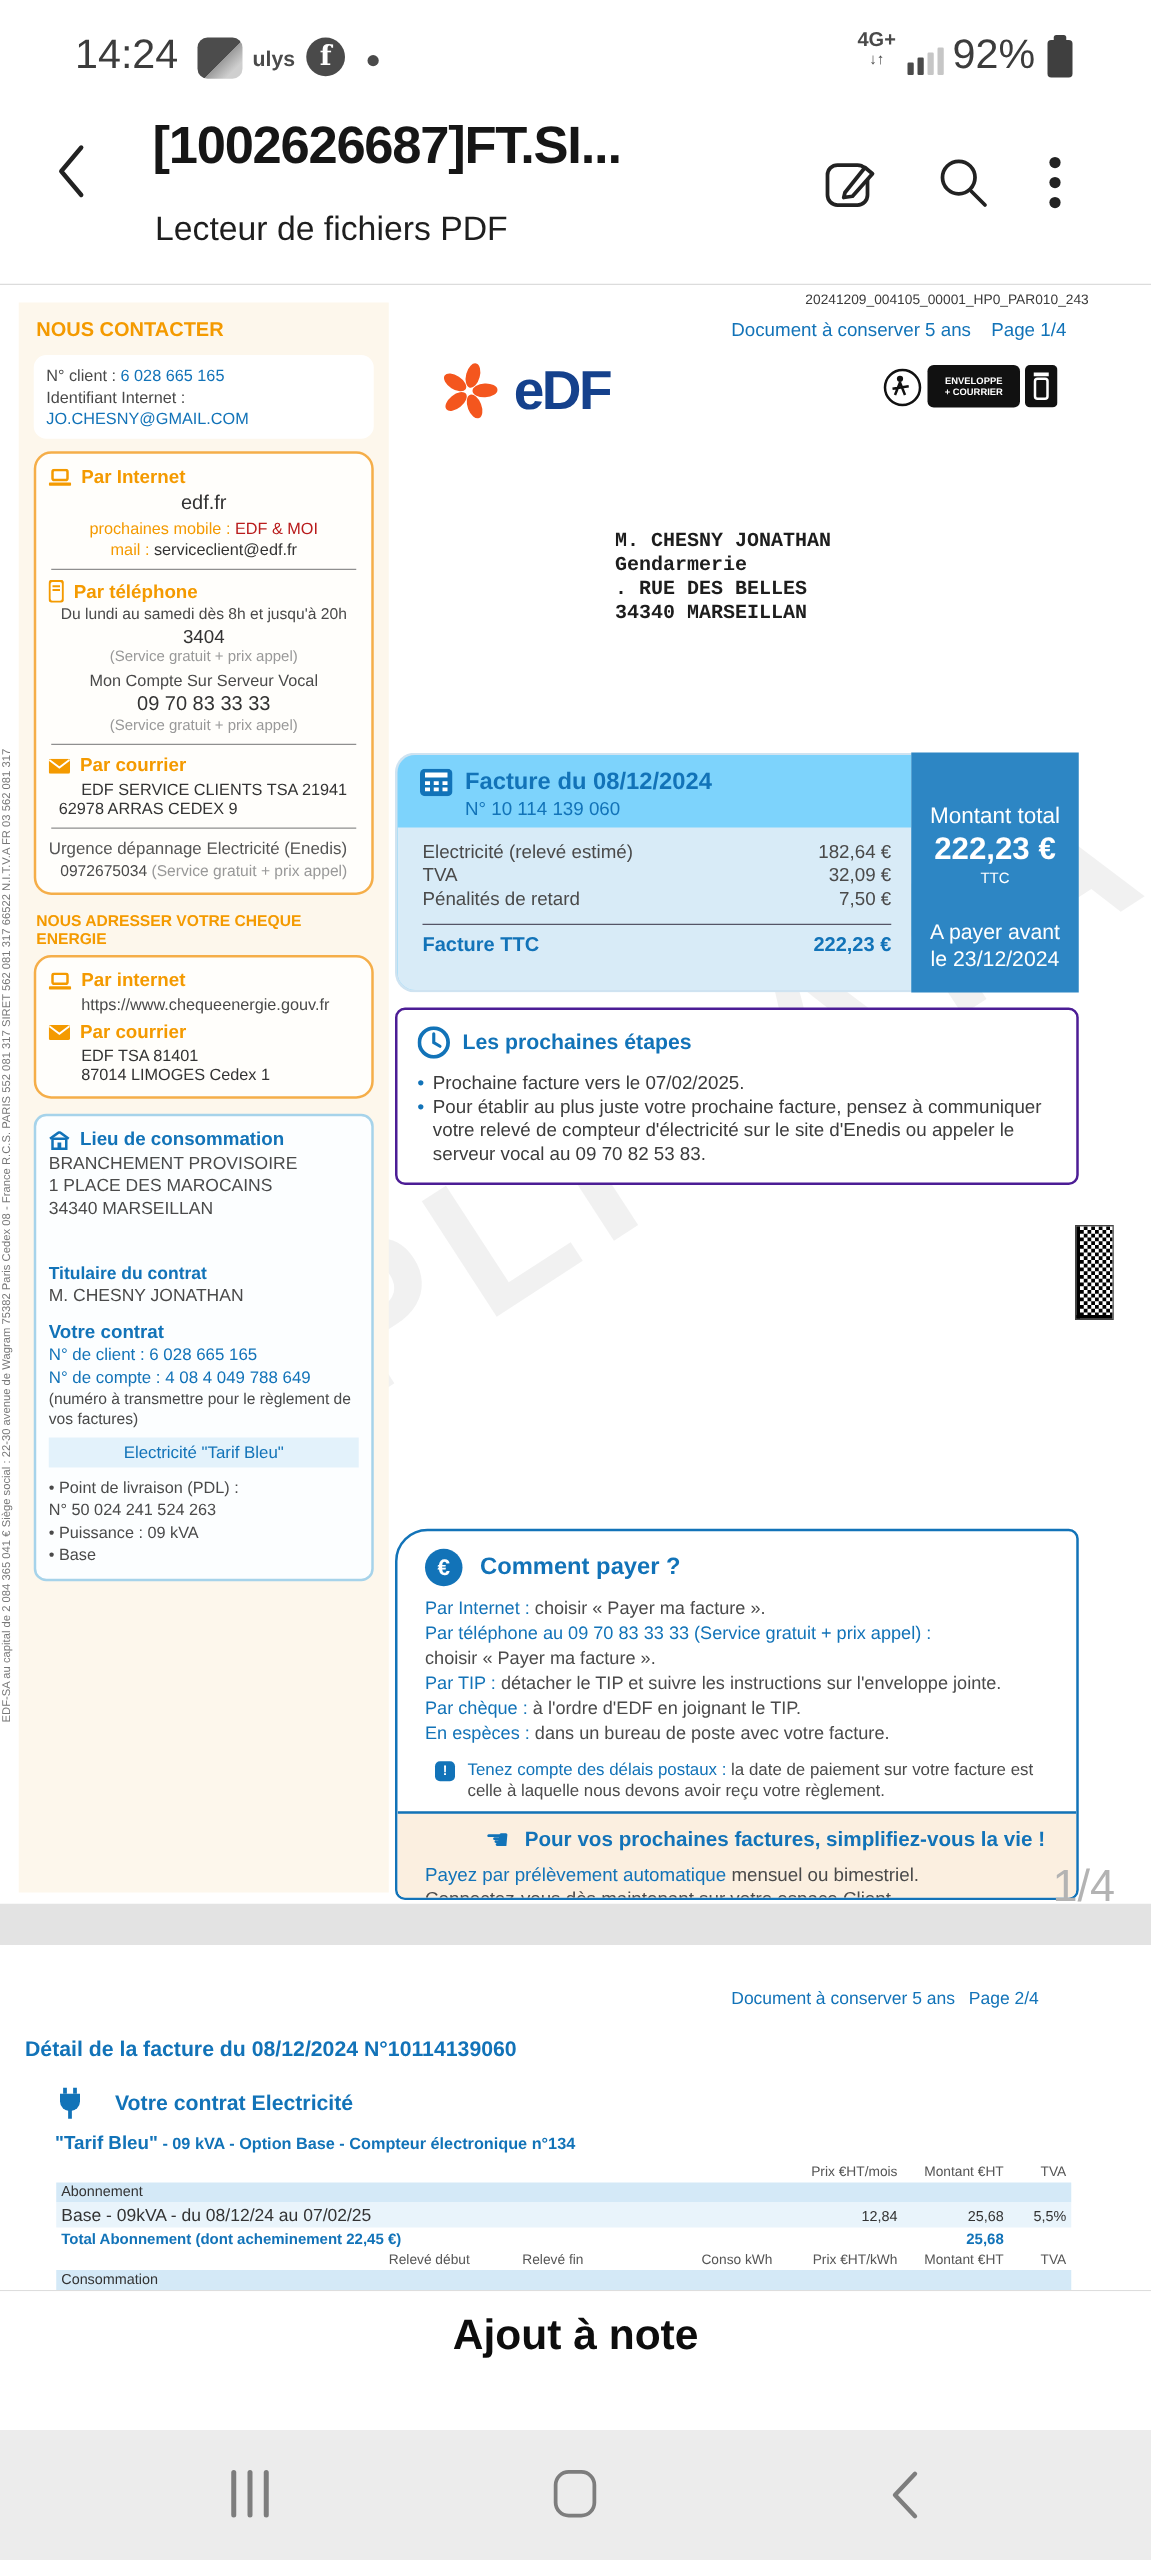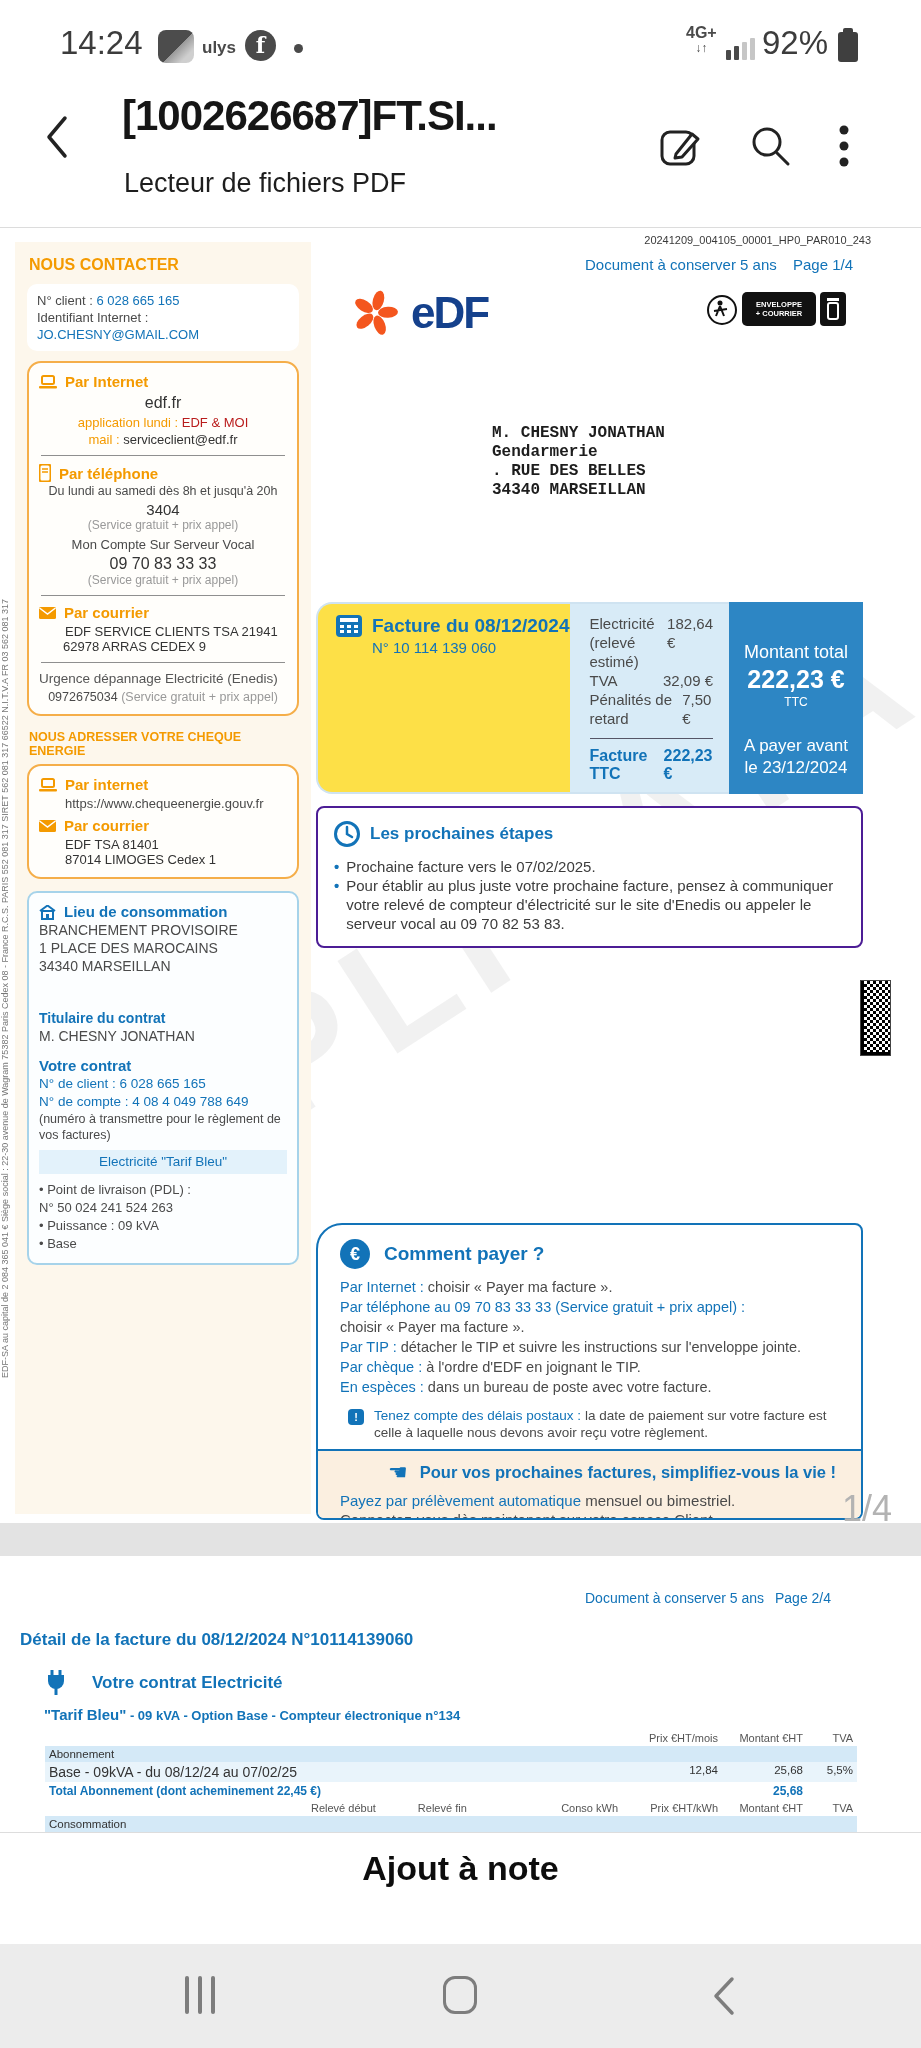--- a/index.html
+++ b/index.html
@@ -54,21 +54,21 @@
 .tarif-band{background:#e3f2fb;color:#1273b8;text-align:center;font-size:13.5px;padding:3px 0;margin:7px 0}
 
 .logo{left:347px;top:57px;display:flex;align-items:center;gap:8px}
 .logo-txt{font-size:44px;font-weight:900;color:#15418c;letter-spacing:-2px;line-height:44px}
 .badge-triman{left:706px;top:66px}
 .badge-env{left:742px;top:64px;width:74px;height:34px;background:#111;border-radius:5px;color:#fff;font-size:7.5px;font-weight:bold;text-align:center;line-height:9px;padding-top:8px}
 .badge-bin{left:820px;top:64px}
 .recip{left:492px;top:196px;font-family:"Liberation Mono",monospace;font-weight:bold;font-size:16px;line-height:19px;color:#1d1d1d;white-space:pre}
 
 .inv-card{left:316px;top:374px;width:547px;height:192px;display:flex}
-.inv-left{flex:1;border:2px solid #cfe3f1;border-right:0;border-radius:16px 0 0 16px;background:#fde047;display:flex;flex-direction:row;overflow:hidden}
+.inv-left{flex:1;border:2px solid #cfe3f1;border-right:0;border-radius:16px 0 0 16px;background:#7dd3fc;display:flex;flex-direction:column;overflow:hidden}
 .inv-head{padding:11px 0 6px 18px}
 .inv-title-row{display:flex;align-items:center;gap:10px;font-size:19px;font-weight:bold;color:#1273b8}
 .inv-num{padding-left:36px;font-size:15px;color:#1273b8;margin-top:2px}
 .inv-body{flex:1;background:#d8ebf7;padding:10px 16px 8px 20px;display:flex;flex-direction:column}
 .inv-row{display:flex;justify-content:space-between;color:#4a4a4a;font-size:15px;line-height:19px}
 .inv-sep{border:0;border-top:1px solid #556;margin:10px 0 8px}
 .inv-total{display:flex;justify-content:space-between;color:#1273b8;font-weight:bold;font-size:16px}
 .inv-panel{width:134px;background:#2d86c4;color:#fff;text-align:center;padding-top:40px}
 .p-t{font-size:18px}
 .p-a{font-size:25px;font-weight:bold;margin:2px 0 1px}
@@ -95,21 +95,21 @@
 .pg-overlay{left:842px;top:1260px;font-size:36px;color:#b3b3b3;font-weight:300}
 
 .gap{left:0;top:1523px;width:921px;height:33px;background:#e3e3e3}
 
 
 .page2{left:0;top:1556px;width:921px;height:277px;background:#fff;border-bottom:1px solid #ddd;overflow:hidden}
 .p2-title{left:20px;top:74px;font-size:17px;font-weight:bold;color:#1273b8}
 .p2-contract{left:46px;top:114px;display:flex;align-items:center;gap:26px;font-size:17px;font-weight:bold;color:#1273b8}
 .p2-tarif{left:44px;top:150px;color:#1273b8;font-weight:bold}
 .p2-table{left:45px;top:174px;width:812px;font-size:11.5px;color:#333}
-.tr{display:flex;align-items:flex-start;padding:2px 4px}
+.tr{display:flex;align-items:flex-end;padding:2px 4px}
 .cl{flex:1}
 .cc{width:85px;text-align:right}
 .c1{width:100px;text-align:right}
 .c2{width:85px;text-align:right}
 .c3{width:50px;text-align:right}
 .th{color:#555;font-size:11px}
 .band{background:#d4e9f7}
 .rowlite{background:#e9f4fb}
 .totrow{color:#1273b8;font-weight:bold;font-size:12px}
 
@@ -337,21 +337,21 @@
 
       <div class="obox">
         <div class="sec-h">
           <svg width="18" height="14" viewBox="0 0 18 14">
               <rect x="3" y="1" width="12" height="8" rx="1.5" fill="none" stroke="#f49a00" stroke-width="2"></rect>
               <rect x="0" y="11" width="18" height="2.5" rx="1" fill="#f49a00"></rect>
             </svg>
           <span>Par Internet</span>
         </div>
         <div class="ctr b" style="font-size:16px;margin-top:4px;color:#333">edf.fr</div>
-        <div class="ctr" style="margin-top:3px"><span class="orange b">application lundi :</span> <span class="b" style="color:#b91c1c">EDF &amp; MOI</span></div>
+        <div class="ctr" style="margin-top:3px"><span class="orange b">prochaines mobile :</span> <span class="b" style="color:#b91c1c">EDF &amp; MOI</span></div>
         <div class="ctr" style="margin-top:2px"><span class="orange b">mail :</span> <span style="color:#333">serviceclient@edf.fr</span></div>
         <hr class="sb-div">
         <div class="sec-h">
           <svg width="12" height="18" viewBox="0 0 12 18">
               <rect x="0.5" y="0.5" width="11" height="17" rx="2.5" fill="none" stroke="#f49a00" stroke-width="2"></rect>
               <line x1="3" y1="5" x2="9" y2="5" stroke="#f49a00" stroke-width="1.5"></line>
               <line x1="3" y1="8" x2="9" y2="8" stroke="#f49a00" stroke-width="1.5"></line>
             </svg>
           <span>Par téléphone</span>
         </div>
@@ -363,21 +363,21 @@
         <div class="ctr lgray" style="font-size:12px">(Service gratuit + prix appel)</div>
         <hr class="sb-div">
         <div class="sec-h">
           <svg width="17" height="12" viewBox="0 0 17 12">
               <rect x="0" y="0" width="17" height="12" rx="1.5" fill="#f49a00"></rect>
               <path d="M0.5 1 L8.5 7 L16.5 1" fill="none" stroke="#fff" stroke-width="1.5"></path>
             </svg>
           <span>Par courrier</span>
         </div>
         <div style="margin:3px 0 0 26px;color:#333"><span class="b">EDF SERVICE CLIENTS</span> <span>TSA 21941</span></div>
-        <div style="margin-left:24px;color:#333">62978 ARRAS CEDEX 9</div>
+        <div style="margin-left:8px;color:#333">62978 ARRAS CEDEX 9</div>
         <hr class="sb-div">
         <div class="b" style="font-size:13.5px;color:#555">Urgence dépannage Electricité (Enedis)</div>
         <div class="ctr" style="font-size:12.5px;margin-top:4px"><span>0972675034</span> <span class="lgray">(Service gratuit + prix appel)</span></div>
       </div>
 
       <div class="sb-title2">NOUS ADRESSER VOTRE CHEQUE ENERGIE</div>
       <div class="obox" style="margin-top:6px">
         <div class="sec-h">
           <svg width="18" height="14" viewBox="0 0 18 14">
               <rect x="3" y="1" width="12" height="8" rx="1.5" fill="none" stroke="#f49a00" stroke-width="2"></rect>

